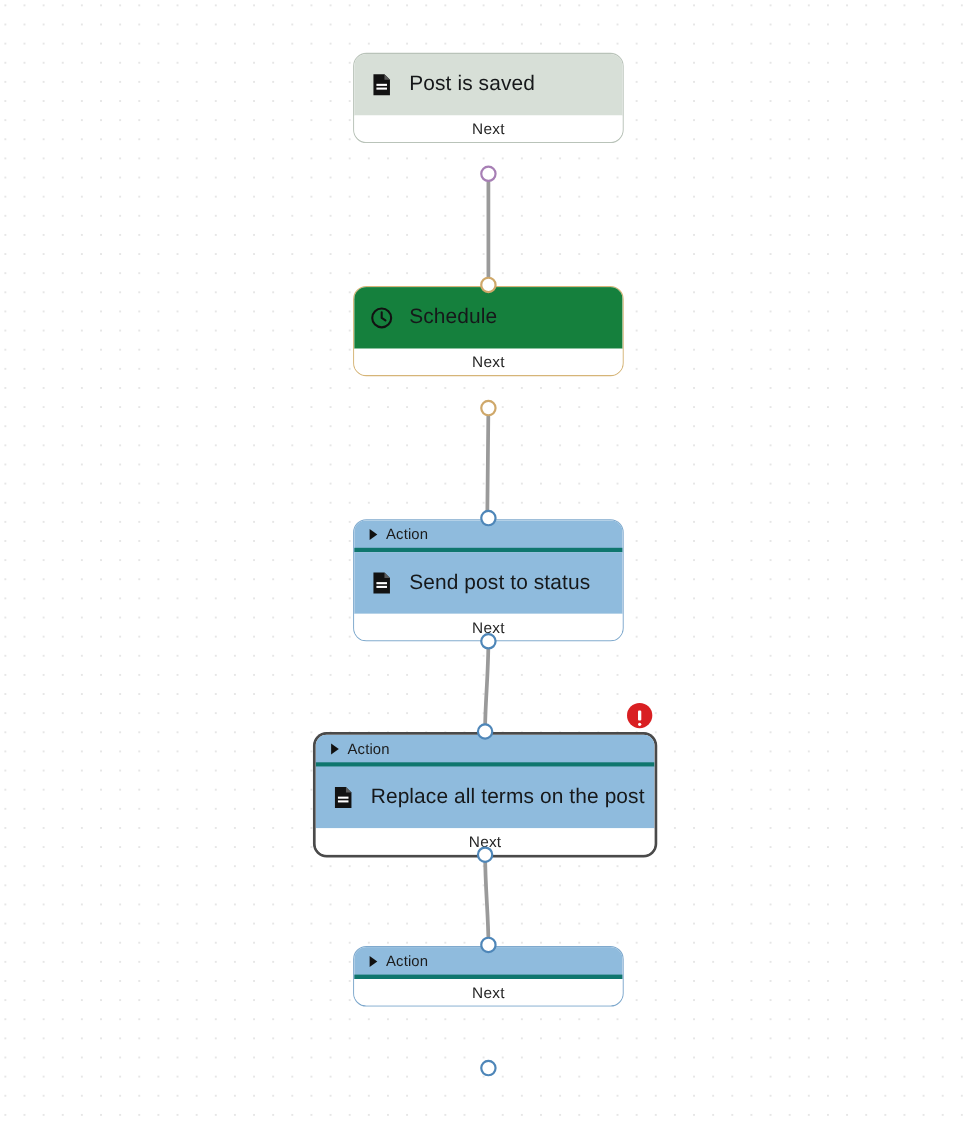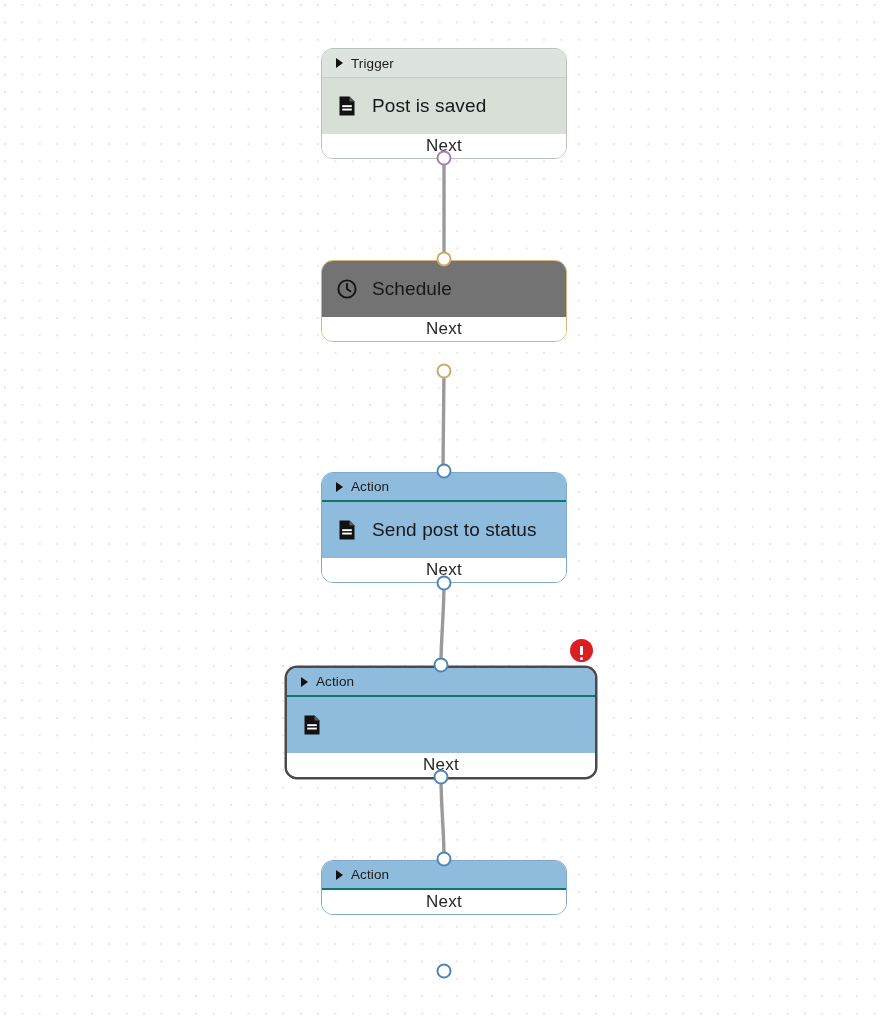--- a/index.html
+++ b/index.html
@@ -57,41 +57,41 @@
     gap: 8px;
     height: 29px;
     padding: 0 0 0 14px;
     box-sizing: border-box;
     font-size: 13.5px;
     color: #1b1b1b;
     letter-spacing: 0.1px;
   }
   .theme-trigger  .node-header { background: #dde3dd; border-bottom: 1px solid #c6cfc6; }
   .theme-advanced .node-header { background: #f6dcb0; border-bottom: 1px solid #e3c590; }
-  .theme-action   .node-header { background: #8fbbdd; border-bottom: 2px solid #0f766e; }
+  .theme-action   .node-header { background: #8fbbdd; border-bottom: 4px solid #0f766e; }
 
   .disclosure {
     width: 0; height: 0;
     border-left: 7px solid #111111;
     border-top: 5px solid transparent;
     border-bottom: 5px solid transparent;
     flex: 0 0 auto;
   }
 
   
   .node-body {
     display: flex;
     align-items: center;
     gap: 14px;
     height: 56px;
     padding: 0 14px;
     box-sizing: border-box;
   }
   .theme-trigger  .node-body { background: #d7dfd7; }
-  .theme-advanced .node-body { background: #737373; text-align: center; }
+  .theme-advanced .node-body { background: #15803d; text-align: center; }
   .theme-action   .node-body { background: #8fbbdd; }
 
   .node-icon {
     flex: 0 0 auto;
     width: 22px;
     height: 22px;
     display: flex;
     align-items: center;
     justify-content: center;
   }
@@ -103,21 +103,21 @@
     letter-spacing: 0.1px;
   }
 
   
   .node-footer {
     height: 24px;
     background: #ffffff;
     display: flex;
     align-items: center;
     justify-content: center;
-    font-size: 17px;
+    font-size: 14px;
     color: #262626;
     letter-spacing: 0.2px;
     text-align: right;
   }
 
   
   .port {
     position: absolute;
     width: 15px;
     height: 15px;
@@ -170,24 +170,20 @@
   <svg id="edges" viewBox="0 0 882 1024" width="882" height="1024">
     <g fill="none" stroke="#9a9a9a" stroke-width="3.4" stroke-linecap="round">
       <path d="M 444 158 L 444 258"></path>
       <path d="M 444 370 L 443 469"></path>
       <path d="M 444 582 C 444 612 441 640 441 663"></path>
       <path d="M 441 776 C 441 806 444 833 444 857"></path>
     </g>
   </svg>
 
   <div class="node theme-trigger" style="left:321px; top:48px; width:246px;">
-    <div class="node-header">
-      <span class="disclosure"></span>
-      <span>Trigger</span>
-    </div>
     <div class="node-body">
       <span class="node-icon">
         <svg viewBox="0 0 22 22" width="22" height="22" aria-hidden="true">
           <path d="M3.5 1.5 h10 L18.5 6.5 v14 h-15 Z" fill="#121212"></path>
           <path d="M13.5 1.5 v5 h5 Z" fill="#5a5a5a"></path>
           <rect x="6.2" y="10.2" width="9.6" height="1.9" fill="#ffffff"></rect>
           <rect x="6.2" y="13.6" width="9.6" height="1.9" fill="#ffffff"></rect>
         </svg>
       </span>
       <span class="node-title">Post is saved</span>
@@ -239,20 +235,21 @@
     </div>
     <div class="node-body">
       <span class="node-icon">
         <svg viewBox="0 0 22 22" width="22" height="22" aria-hidden="true">
           <path d="M3.5 1.5 h10 L18.5 6.5 v14 h-15 Z" fill="#121212"></path>
           <path d="M13.5 1.5 v5 h5 Z" fill="#5a5a5a"></path>
           <rect x="6.2" y="10.2" width="9.6" height="1.9" fill="#ffffff"></rect>
           <rect x="6.2" y="13.6" width="9.6" height="1.9" fill="#ffffff"></rect>
         </svg>
       </span>
+      <span class="node-title">Replace all terms on the post</span>
     </div>
     <div class="node-footer">Next</div>
   </div>
   <div class="port p-action" style="left:441px; top:665px;"></div>
   <div class="port p-action" style="left:441px; top:777px;"></div>
   <div class="error-badge" style="left:570px; top:639px;">
     <span class="bang"></span>
   </div>
 
   <div class="node theme-action" style="left:321px; top:860px; width:246px;">

